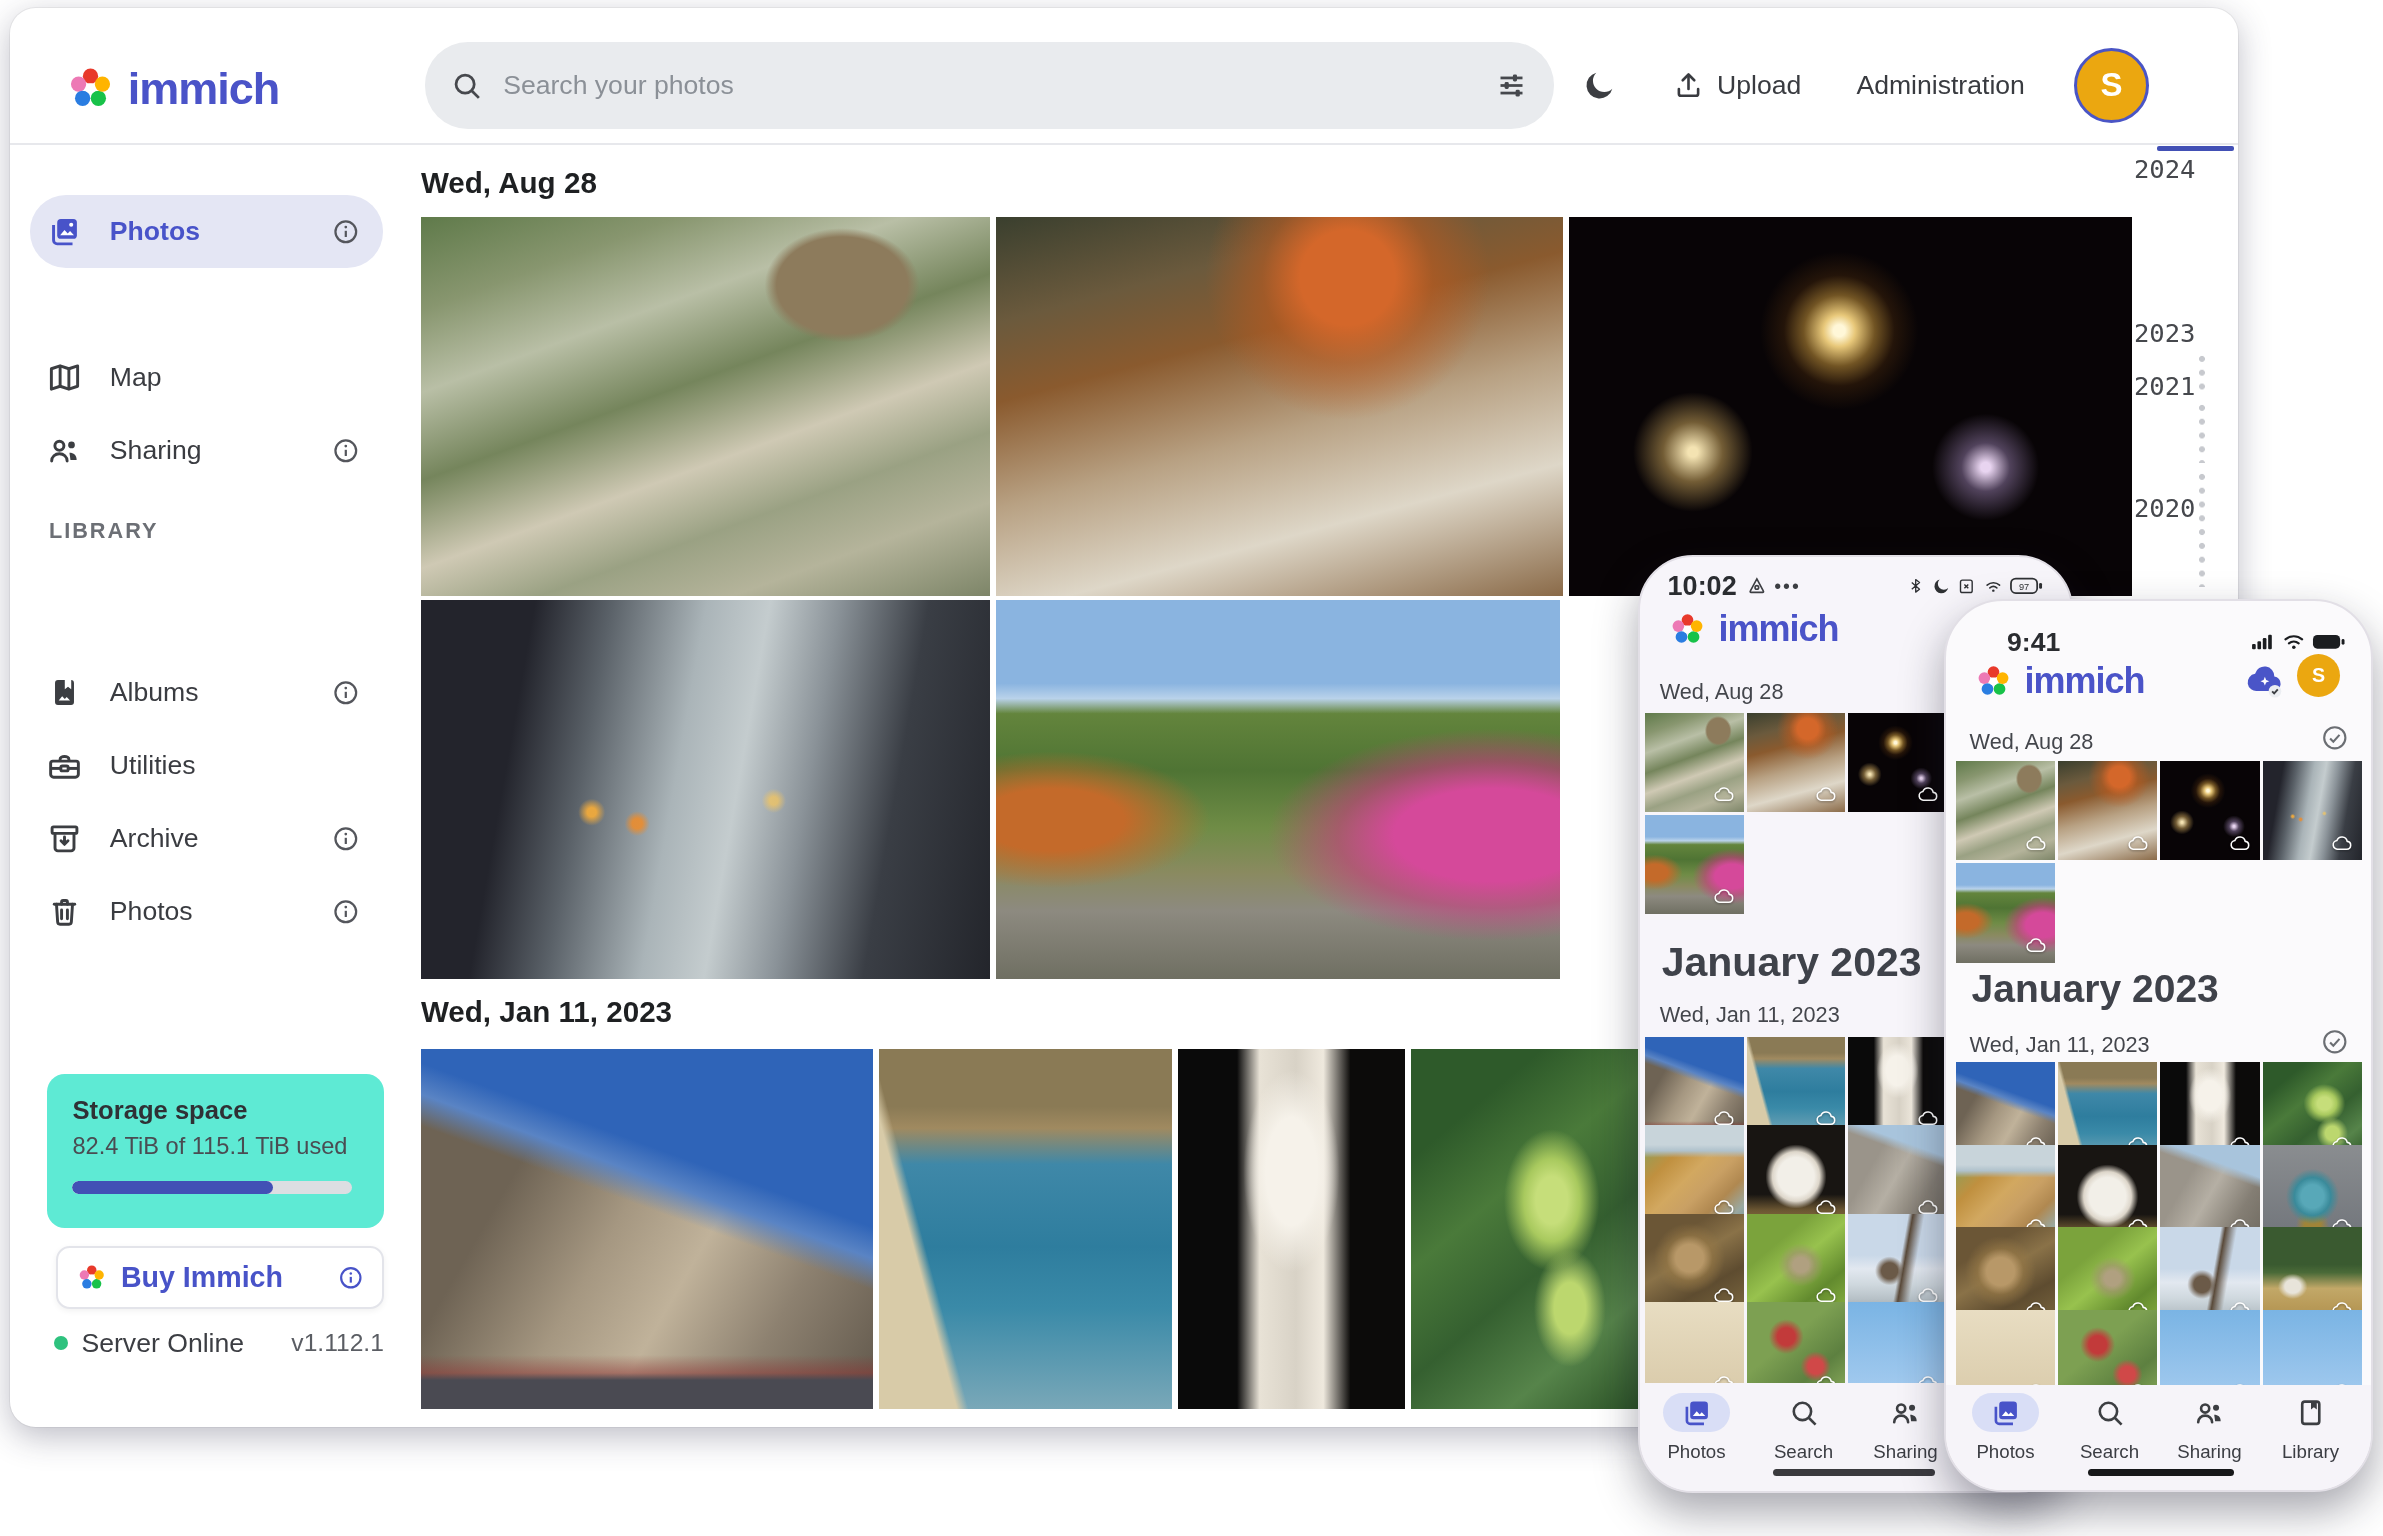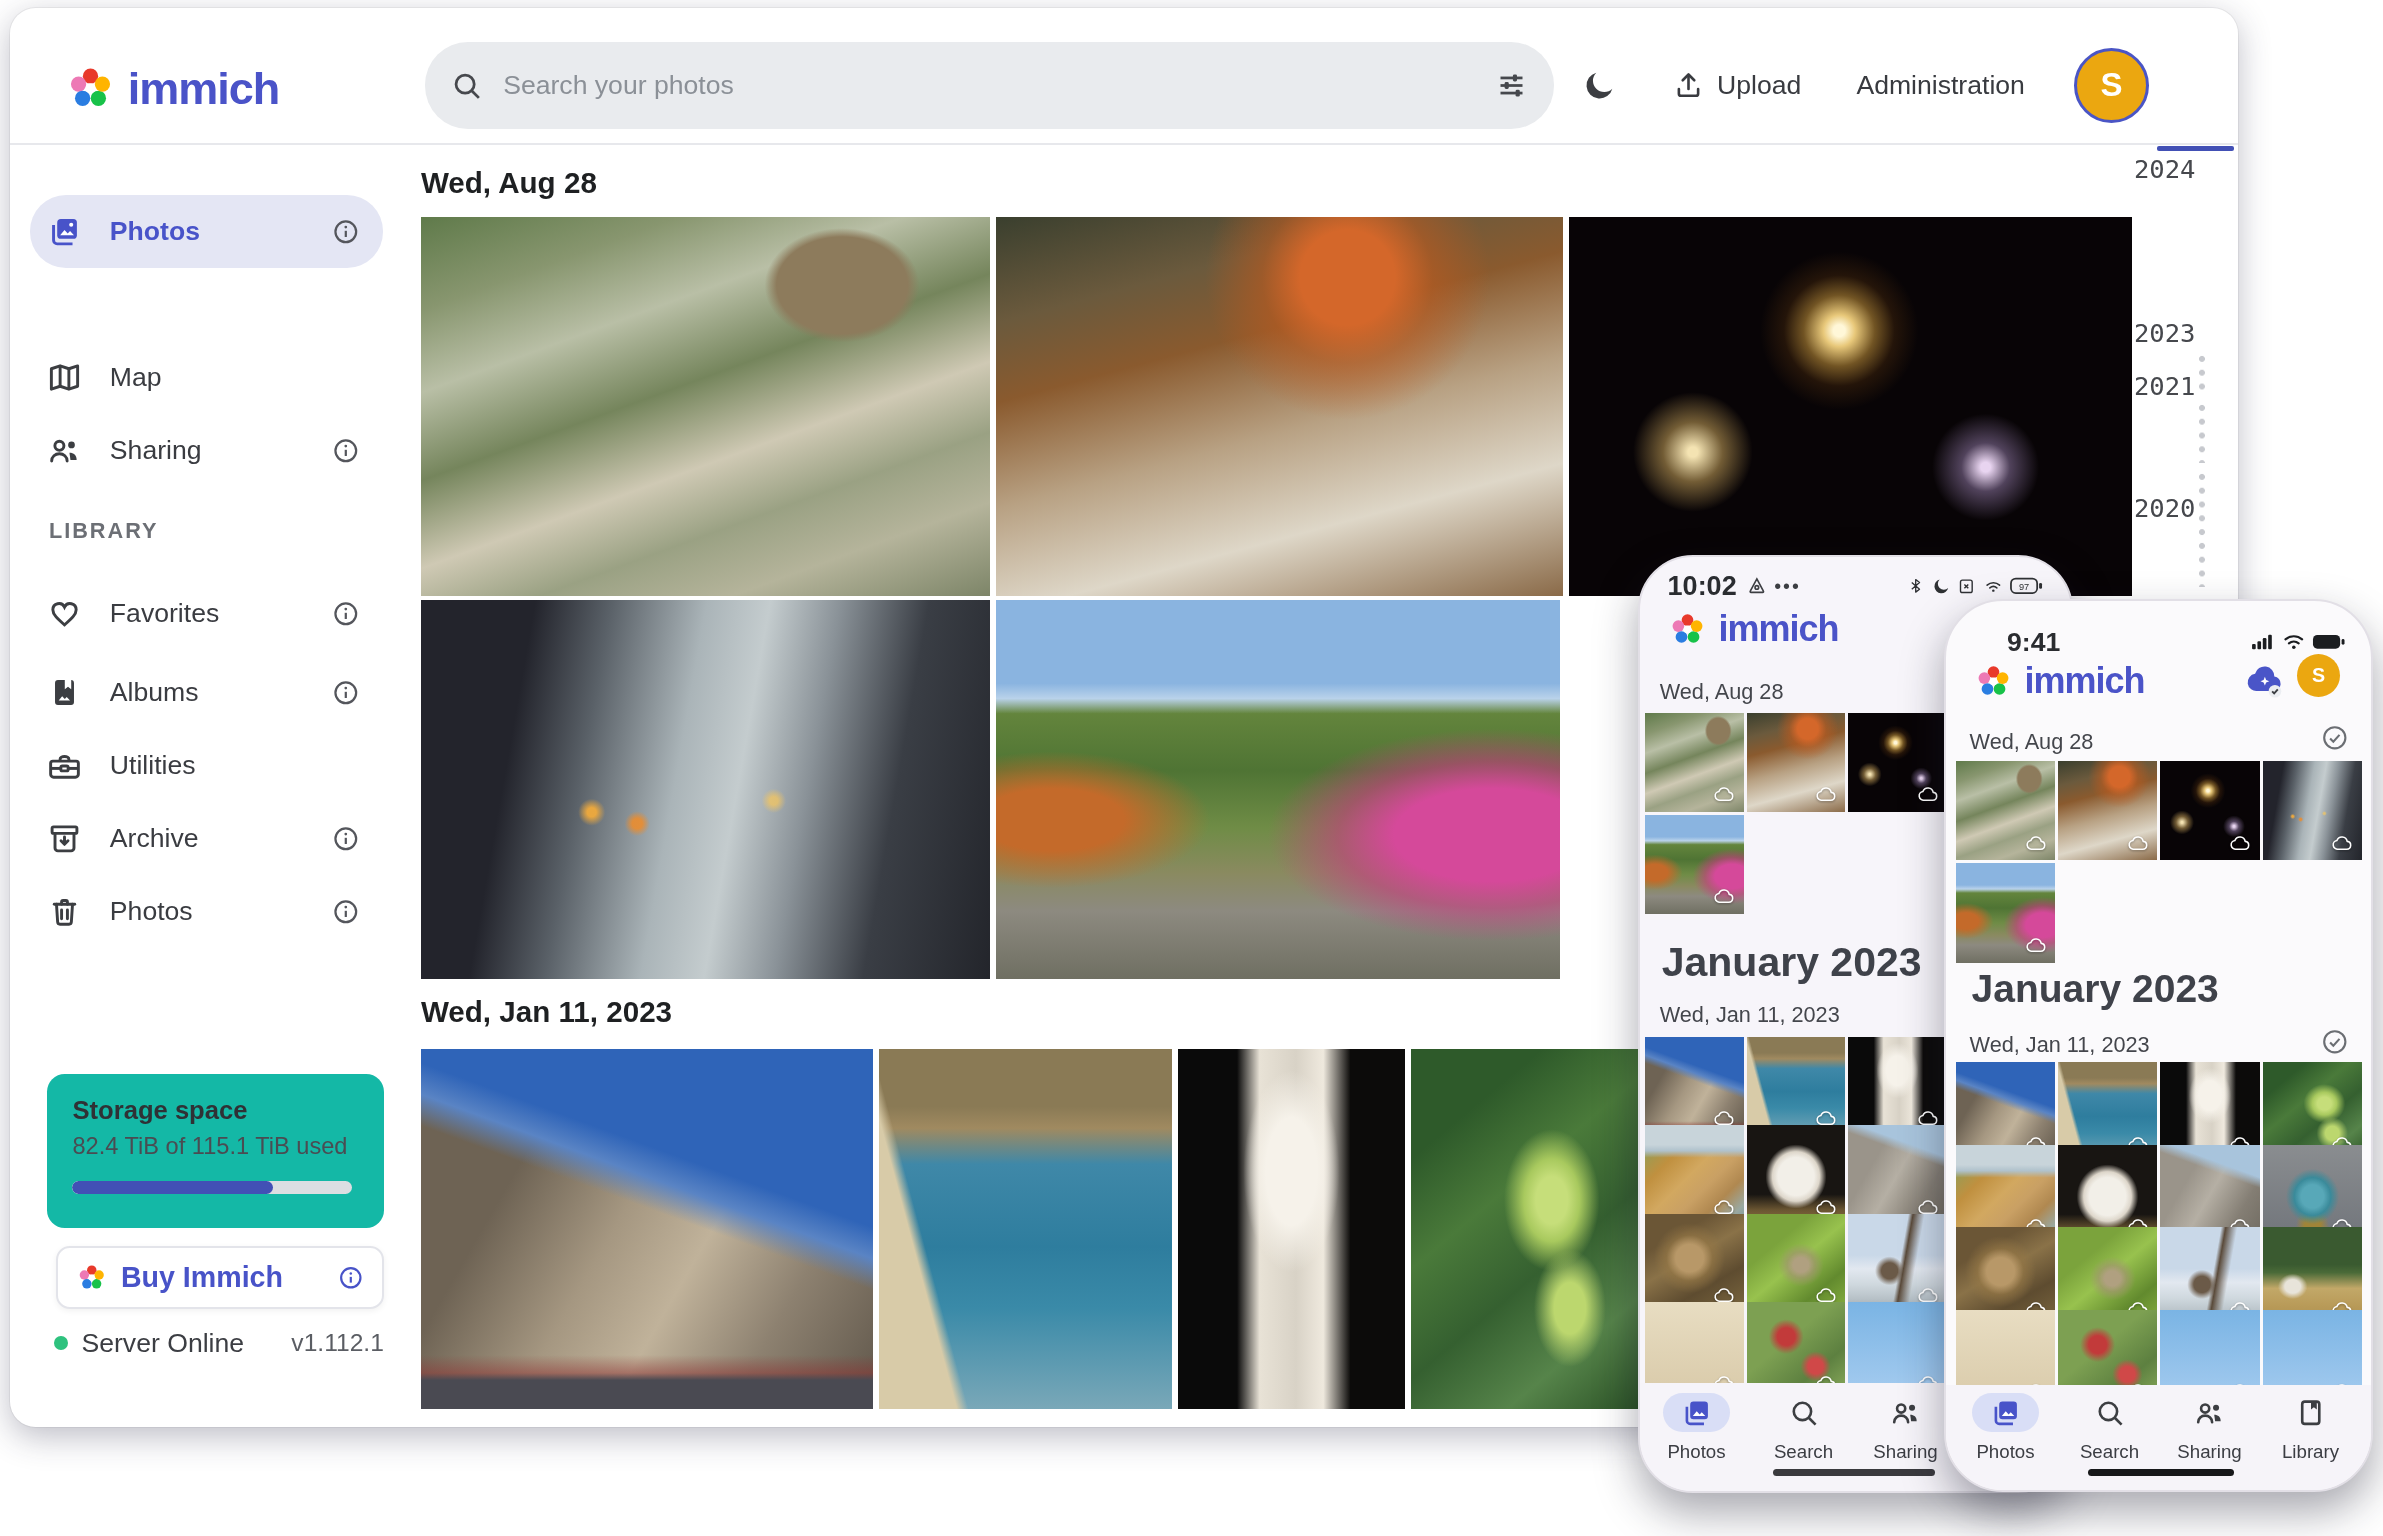--- a/index.html
+++ b/index.html
@@ -26,21 +26,21 @@
     display:flex;align-items:center;justify-content:center;color:#fff;font-size:33px;font-weight:700;}
 
   
   .side-item{position:absolute;left:19.7px;width:353px;height:73px;display:flex;align-items:center;
     padding:0 21.7px 0 17.7px;border-radius:36px;cursor:pointer;}
   .side-item .lbl{font-size:26.6px;color:#3a3c41;font-weight:500;margin-left:27.6px;}
   .side-item.active{background:#e4e6f4;}
   .side-item.active .lbl{color:#4853c9;font-weight:700;}
   .side-item .inf{margin-left:auto;}
   .lib-label{position:absolute;left:39px;top:510px;font-size:21.7px;letter-spacing:2px;color:#6c6f75;font-weight:600;}
-  .storage-card{position:absolute;left:37px;top:1066px;width:337px;height:154px;border-radius:17.7px;background:#14b8a6;padding:21.7px 25.6px;}
+  .storage-card{position:absolute;left:37px;top:1066px;width:337px;height:154px;border-radius:17.7px;background:#5eead4;padding:21.7px 25.6px;}
   .storage-title{font-size:25.6px;font-weight:700;color:#2f3135;}
   .storage-usage{font-size:23.6px;color:#4a4c52;margin-top:8px;}
   .pbar{margin-top:21.7px;width:280px;height:12.8px;border-radius:6.9px;background:#dcdee2;overflow:hidden;}
   .pfill{height:100%;border-radius:6.9px;background:#4250b5;}
   .buy-btn{position:absolute;left:46px;top:1238px;width:328px;height:63px;border-radius:13.8px;background:#fff;
     border:2px solid #e3e4ea;box-shadow:0 2px 5.9px rgba(0,0,0,.06);display:flex;align-items:center;padding:0 17.7px;cursor:pointer;font-family:"Liberation Sans",sans-serif;}
   .buy-btn .lbl{font-size:28.6px;font-weight:700;color:#4853c8;margin-left:13.8px;}
   .buy-btn .inf{margin-left:auto;}
   .server-row{position:absolute;left:44px;top:1320px;width:330px;display:flex;align-items:center;}
   .dot{width:13.8px;height:13.8px;border-radius:50%;background:#2ec27e;}
@@ -206,35 +206,20 @@
         <svg width="29.6" height="29.6" viewBox="0 0 24 24" fill="none" stroke="#54565c" stroke-width="1.8">
             <circle cx="12" cy="12" r="8.4"></circle>
             <line x1="12" y1="11.2" x2="12" y2="16.2"></line>
             <circle cx="12" cy="8.2" r="1.1" fill="#54565c" stroke="none"></circle>
           </svg>
       </span>
     </div>
 
     <div class="lib-label">LIBRARY</div>
 
-    <div class="side-item" style="top:569px;">
-      <span class="ic">
-        <svg width="35" height="35" viewBox="0 0 24 24" fill="none" stroke="#3c3e42" stroke-width="2">
-            <path d="M12 19.8 C7.2 15.5 4 12.7 4 9.4 a4.2 4.2 0 0 1 8-1.8 4.2 4.2 0 0 1 8 1.8 c0 3.3-3.2 6.1-8 10.4 Z"></path>
-          </svg>
-      </span>
-      <span class="lbl">Favorites</span>
-      <span class="ic inf">
-        <svg width="29.6" height="29.6" viewBox="0 0 24 24" fill="none" stroke="#54565c" stroke-width="1.8">
-            <circle cx="12" cy="12" r="8.4"></circle>
-            <line x1="12" y1="11.2" x2="12" y2="16.2"></line>
-            <circle cx="12" cy="8.2" r="1.1" fill="#54565c" stroke="none"></circle>
-          </svg>
-      </span>
-    </div>
 
     <div class="side-item" style="top:648px;">
       <span class="ic">
         <svg width="35" height="35" viewBox="0 0 24 24">
             <rect x="5.5" y="3.5" width="13" height="17" rx="2" fill="#3c3e42"></rect>
             <path d="M12.2 3.5 v6.3 l2.2-1.7 2.2 1.7 V3.5 Z" fill="#fff"></path>
             <path d="M8 17.5 l2.4-3 1.8 2 1.3-1.4 2.3 2.4 Z" fill="#fff"></path>
           </svg>
       </span>
       <span class="lbl">Albums</span>

